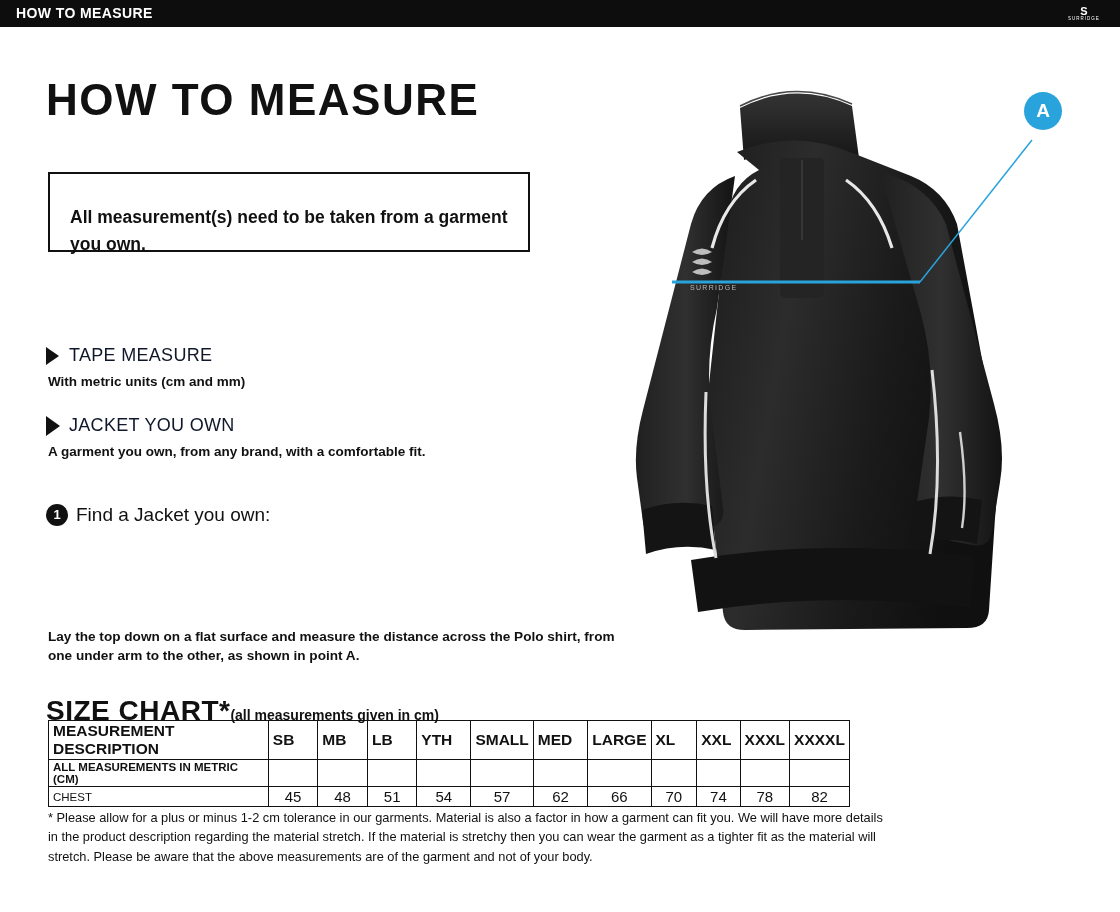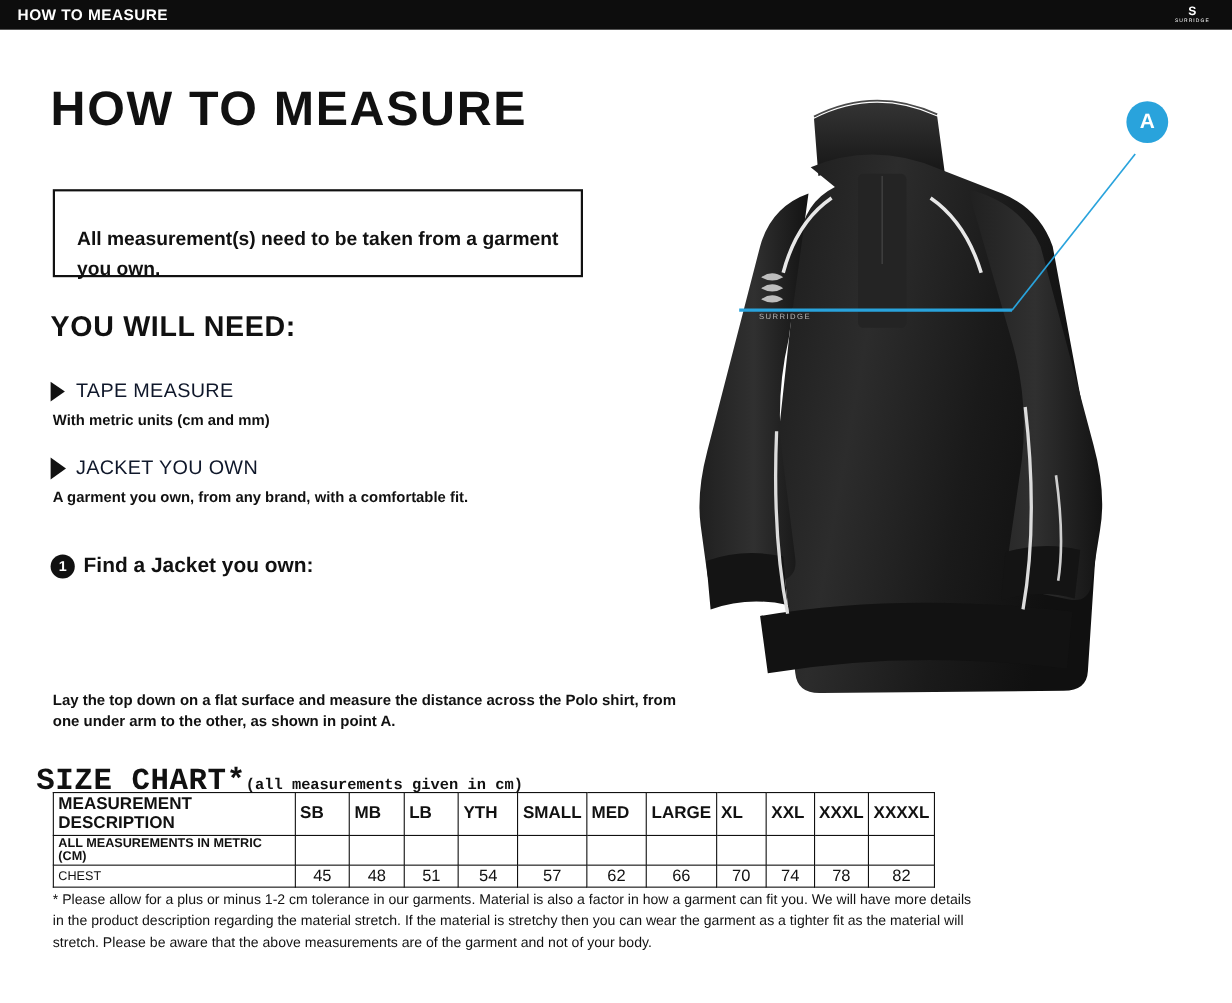--- a/index.html
+++ b/index.html
@@ -80,30 +80,30 @@
   .need-sub-2 { top:417px; }
 
   .step { position:absolute; left:46px; }
   .step-1 { top:477px; }
   .step-2 { top:569px; }
   .step-num {
     display:inline-block; width:22px; height:22px; border-radius:50%;
     background:#111; color:#fff; font-size:13px; font-weight:bold;
     text-align:center; line-height:22px; vertical-align:middle; margin-right:8px;
   }
-  .step-title { font-size:19px; font-weight:bold; color:#111; vertical-align:middle; }
+  .step-title { font-size:19px; font-weight:normal; color:#111; vertical-align:middle; }
   .step-body {
     position:absolute; left:48px; font-size:13.6px; font-weight:bold;
     line-height:1.38; color:#111;
   }
   .step-body-1 { top:509px; }
   .step-body-2 { top:601px; }
 
   
-  .sizechart-head { position:absolute; left:33px; top:668px;font-family:Liberation Mono, monospace; }
+  .sizechart-head { position:absolute; left:46px; top:668px; }
   .sizechart-title { font-size:28px; font-weight:bold; letter-spacing:0.5px; color:#111; }
   .sizechart-sub { font-size:14px; font-weight:bold; color:#111; }
 
   .table-wrap { position:absolute; left:48px; top:720px; width:802px; }
   table.size {
     border-collapse:collapse; width:802px;
     border:1px solid #111;
     font-size:13px;
   }
   table.size td, table.size th {
@@ -148,21 +148,20 @@
 </div>
 
 <div class="left">
 
   <div class="h1">HOW TO MEASURE</div>
 
   <div class="notice">
     <div class="notice-text">All measurement(s) need to be taken from a garment you own.</div>
   </div>
 
-  <div class="h2">YOU WILL NEED:</div>
 
   <div class="need-item need-1">
     <span class="tri"></span><span class="need-title">TAPE MEASURE</span>
   </div>
   <div class="need-sub need-sub-1">With metric units (cm and mm)</div>
 
   <div class="need-item need-2">
     <span class="tri-outline"></span><span class="need-title">JACKET YOU OWN</span>
   </div>
   <div class="need-sub need-sub-2">A garment you own, from any brand, with a comfortable fit.</div>

